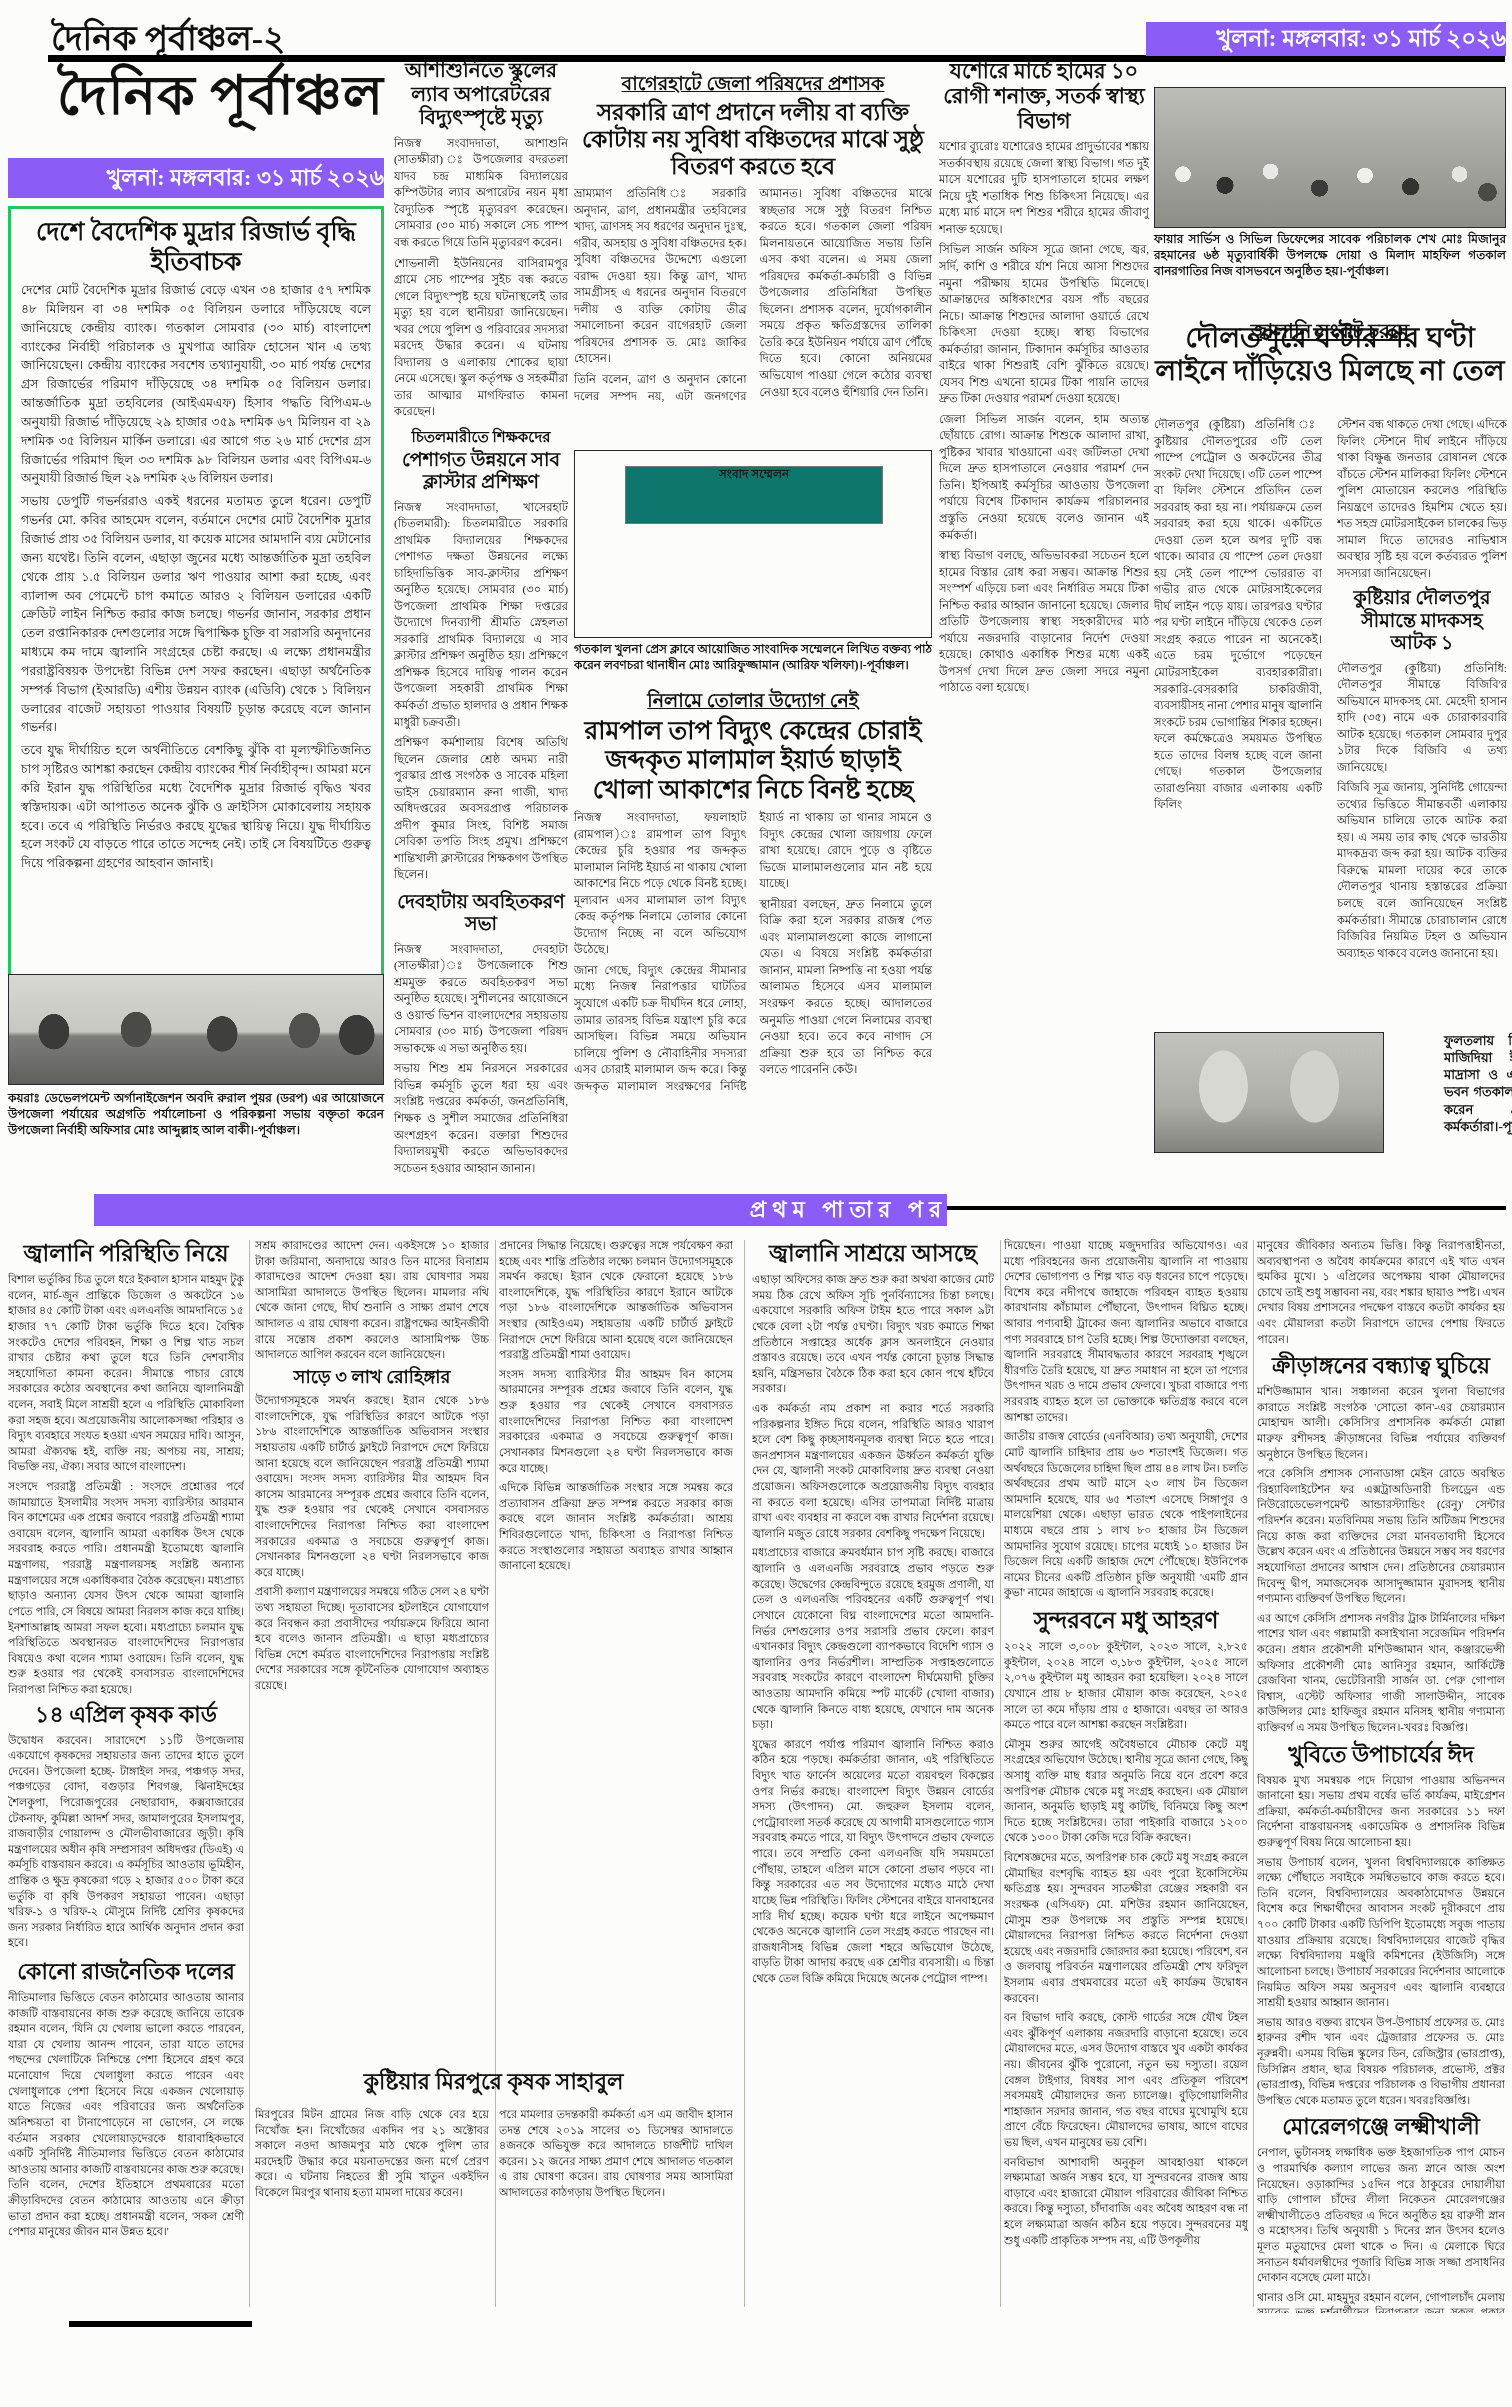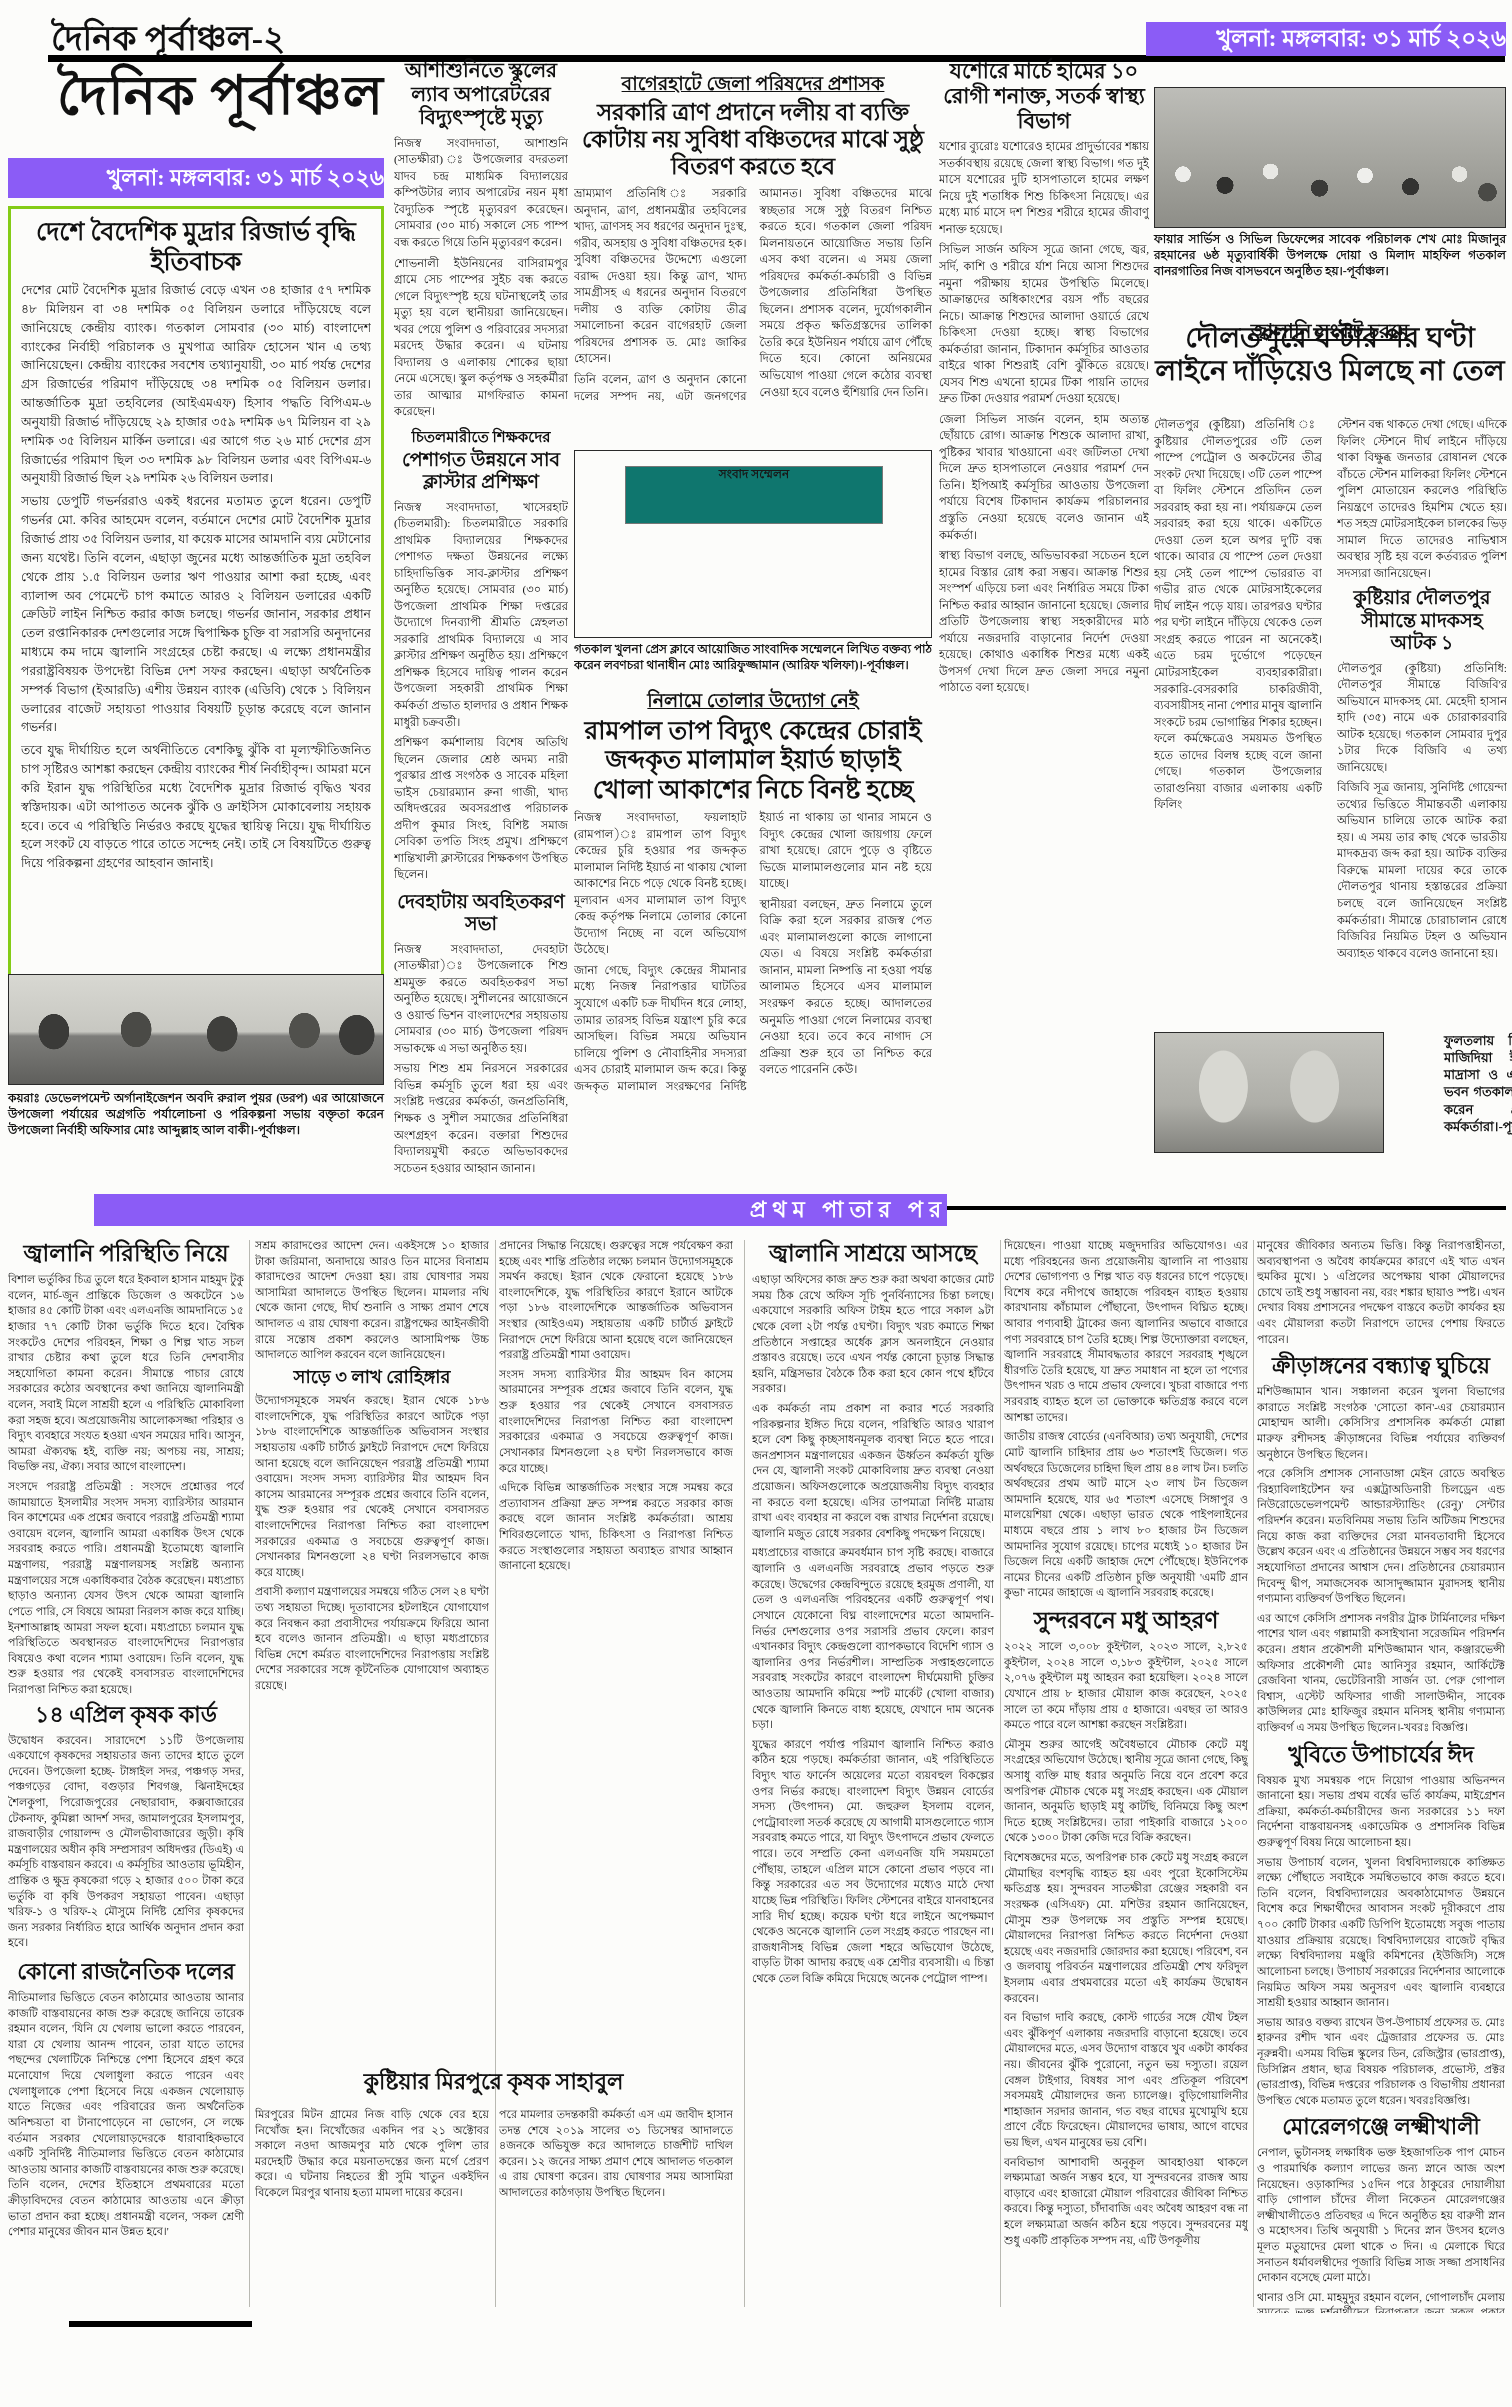--- a/index.html
+++ b/index.html
@@ -50,21 +50,21 @@
 
 <div class="page">
 
   <div class="abs" style="left:51px;top:12px;font-size:34px;font-weight:bold;">দৈনিক পূর্বাঞ্চল-২</div>
   <div class="abs rule" style="left:48px;top:55px;width:1457px;height:7px;"></div>
   <div class="abs blackbar" style="left:1146px;top:22px;width:360px;height:34px;line-height:34px;font-size:23px;">খুলনা: মঙ্গলবার: ৩১ মার্চ ২০২৬</div>
 
   <div class="abs" style="left:8px;top:67px;width:376px;text-align:right;font-size:54px;font-weight:900;letter-spacing:1px;line-height:1.1;">দৈনিক পূর্বাঞ্চল</div>
   <div class="abs blackbar" style="left:8px;top:158px;width:376px;height:40px;line-height:40px;font-size:22px;">খুলনা: মঙ্গলবার: ৩১ মার্চ ২০২৬</div>
 
-  <div class="abs" style="left:8px;top:206px;width:376px;height:834px;border:3px solid #84cc16;box-sizing:border-box;padding:6px 10px;overflow:hidden;">
+  <div class="abs" style="left:8px;top:206px;width:376px;height:834px;border:3px solid #22c55e;box-sizing:border-box;padding:6px 10px;overflow:hidden;">
     <div class="hl" style="font-size:25px;">দেশে বৈদেশিক মুদ্রার রিজার্ভ বৃদ্ধি ইতিবাচক</div>
     <div class="body" style="font-size:12.4px;line-height:1.52;">
         <p class="bp">দেশের মোট বৈদেশিক মুদ্রার রিজার্ভ বেড়ে এখন ৩৪ হাজার ৫৭ দশমিক ৪৮ মিলিয়ন বা ৩৪ দশমিক ০৫ বিলিয়ন ডলারে দাঁড়িয়েছে বলে জানিয়েছে কেন্দ্রীয় ব্যাংক। গতকাল সোমবার (৩০ মার্চ) বাংলাদেশ ব্যাংকের নির্বাহী পরিচালক ও মুখপাত্র আরিফ হোসেন খান এ তথ্য জানিয়েছেন। কেন্দ্রীয় ব্যাংকের সবশেষ তথ্যানুযায়ী, ৩০ মার্চ পর্যন্ত দেশের গ্রস রিজার্ভের পরিমাণ দাঁড়িয়েছে ৩৪ দশমিক ০৫ বিলিয়ন ডলার। আন্তর্জাতিক মুদ্রা তহবিলের (আইএমএফ) হিসাব পদ্ধতি বিপিএম-৬ অনুযায়ী রিজার্ভ দাঁড়িয়েছে ২৯ হাজার ৩৫৯ দশমিক ৬৭ মিলিয়ন বা ২৯ দশমিক ৩৫ বিলিয়ন মার্কিন ডলারে। এর আগে গত ২৬ মার্চ দেশের গ্রস রিজার্ভের পরিমাণ ছিল ৩৩ দশমিক ৯৮ বিলিয়ন ডলার এবং বিপিএম-৬ অনুযায়ী রিজার্ভ ছিল ২৯ দশমিক ২৬ বিলিয়ন ডলার।</p>
         <p class="bp">সভায় ডেপুটি গভর্নররাও একই ধরনের মতামত তুলে ধরেন। ডেপুটি গভর্নর মো. কবির আহমেদ বলেন, বর্তমানে দেশের মোট বৈদেশিক মুদ্রার রিজার্ভ প্রায় ৩৫ বিলিয়ন ডলার, যা কয়েক মাসের আমদানি ব্যয় মেটানোর জন্য যথেষ্ট। তিনি বলেন, এছাড়া জুনের মধ্যে আন্তর্জাতিক মুদ্রা তহবিল থেকে প্রায় ১.৫ বিলিয়ন ডলার ঋণ পাওয়ার আশা করা হচ্ছে, এবং ব্যালান্স অব পেমেন্টে চাপ কমাতে আরও ২ বিলিয়ন ডলারের একটি ক্রেডিট লাইন নিশ্চিত করার কাজ চলছে। গভর্নর জানান, সরকার প্রধান তেল রপ্তানিকারক দেশগুলোর সঙ্গে দ্বিপাক্ষিক চুক্তি বা সরাসরি অনুদানের মাধ্যমে কম দামে জ্বালানি সংগ্রহের চেষ্টা করছে। এ লক্ষ্যে প্রধানমন্ত্রীর পররাষ্ট্রবিষয়ক উপদেষ্টা বিভিন্ন দেশ সফর করছেন। এছাড়া অর্থনৈতিক সম্পর্ক বিভাগ (ইআরডি) এশীয় উন্নয়ন ব্যাংক (এডিবি) থেকে ১ বিলিয়ন ডলারের বাজেট সহায়তা পাওয়ার বিষয়টি চূড়ান্ত করেছে বলে জানান গভর্নর।</p>
         <p class="bp">তবে যুদ্ধ দীর্ঘায়িত হলে অর্থনীতিতে বেশকিছু ঝুঁকি বা মূল্যস্ফীতিজনিত চাপ সৃষ্টিরও আশঙ্কা করছেন কেন্দ্রীয় ব্যাংকের শীর্ষ নির্বাহীবৃন্দ। আমরা মনে করি ইরান যুদ্ধ পরিস্থিতির মধ্যে বৈদেশিক মুদ্রার রিজার্ভ বৃদ্ধিও খবর স্বস্তিদায়ক। এটা আপাতত অনেক ঝুঁকি ও ক্রাইসিস মোকাবেলায় সহায়ক হবে। তবে এ পরিস্থিতি নির্ভরও করছে যুদ্ধের স্থায়িত্ব নিয়ে। যুদ্ধ দীর্ঘায়িত হলে সংকট যে বাড়তে পারে তাতে সন্দেহ নেই। তাই সে বিষয়টিতে গুরুত্ব দিয়ে পরিকল্পনা গ্রহণের আহবান জানাই।</p>
       </div>
   </div>
 
   <div class="abs photo ph-meeting" style="left:8px;top:974px;width:376px;height:111px;"></div>
   <div class="abs cap" style="left:8px;top:1091px;width:376px;font-size:12px;">কয়রাঃ ডেভেলপমেন্ট অর্গানাইজেশন অবদি রুরাল পুয়র (ডরপ) এর আয়োজনে উপজেলা পর্যায়ের অগ্রগতি পর্যালোচনা ও পরিকল্পনা সভায় বক্তৃতা করেন উপজেলা নির্বাহী অফিসার মোঃ আব্দুল্লাহ আল বাকী।-পূর্বাঞ্চল।</div>

